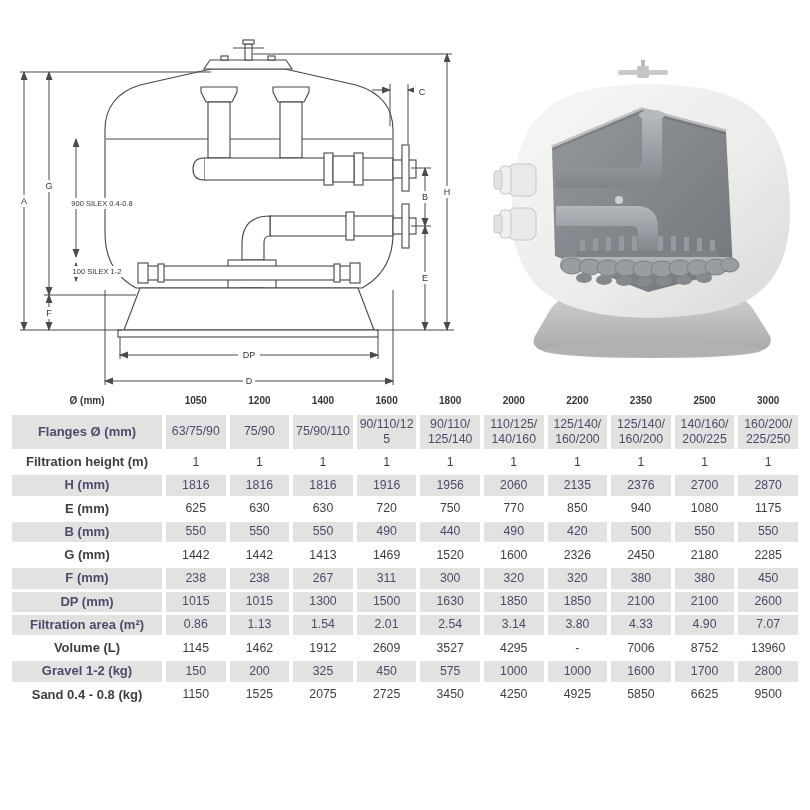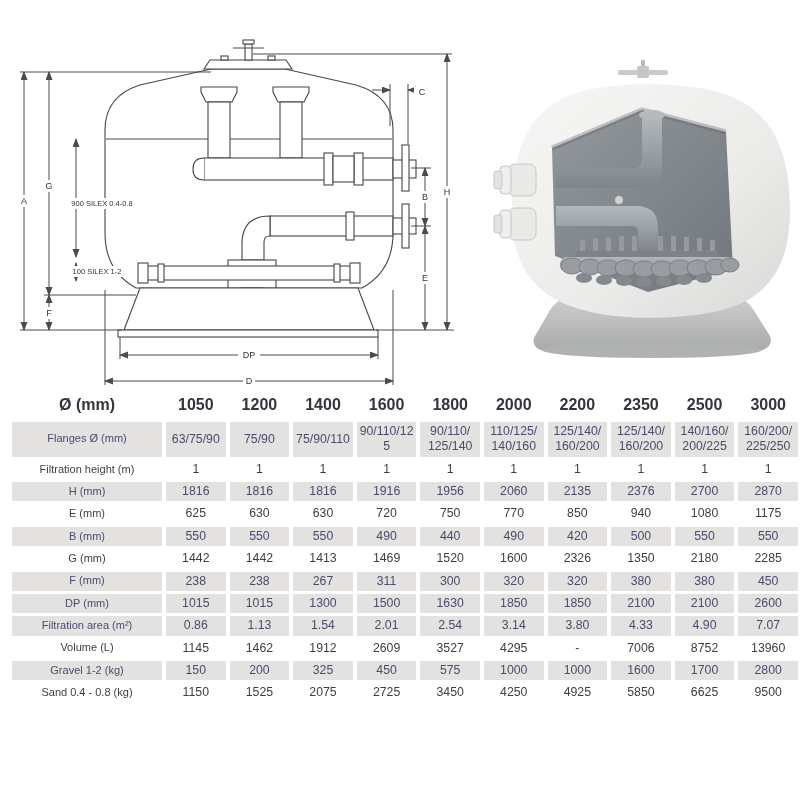--- a/index.html
+++ b/index.html
@@ -20,22 +20,22 @@
 
   
   table.spec{
     position:absolute;left:8px;top:389px;width:794px;
     border-collapse:separate;border-spacing:4px 3px;table-layout:fixed;
   }
   .spec th,.spec td{
     padding:2px 1px;text-align:center;vertical-align:middle;
     font-size:12.3px;line-height:1.25;word-wrap:break-word;
   }
-  .spec thead th{font-weight:700;font-size:16px;color:#34343c;padding:3px 1px 4px;}
-  .spec tbody th{font-weight:400;font-size:11px;}
+  .spec thead th{font-weight:700;font-size:10px;color:#34343c;padding:3px 1px 4px;}
+  .spec tbody th{font-weight:700;font-size:13px;}
   .spec tr.shaded th,.spec tr.shaded td{background:#e3e2e1;color:#4b4b6c;}
   .spec tr.plain th,.spec tr.plain td{background:transparent;color:#3d3d44;}
 </style>
 </head>
 <body>
 
 <div class="stage">
 
   <svg class="tech" viewBox="0 0 472 352">
     <defs>
@@ -351,21 +351,21 @@
         </tr>
         <tr class="plain">
           <th>G (mm)</th>
           <td>1442</td>
           <td>1442</td>
           <td>1413</td>
           <td>1469</td>
           <td>1520</td>
           <td>1600</td>
           <td>2326</td>
-          <td>1350</td>
+          <td>2450</td>
           <td>2180</td>
           <td>2285</td>
         </tr>
         <tr class="shaded">
           <th>F (mm)</th>
           <td>238</td>
           <td>238</td>
           <td>267</td>
           <td>311</td>
           <td>300</td>

